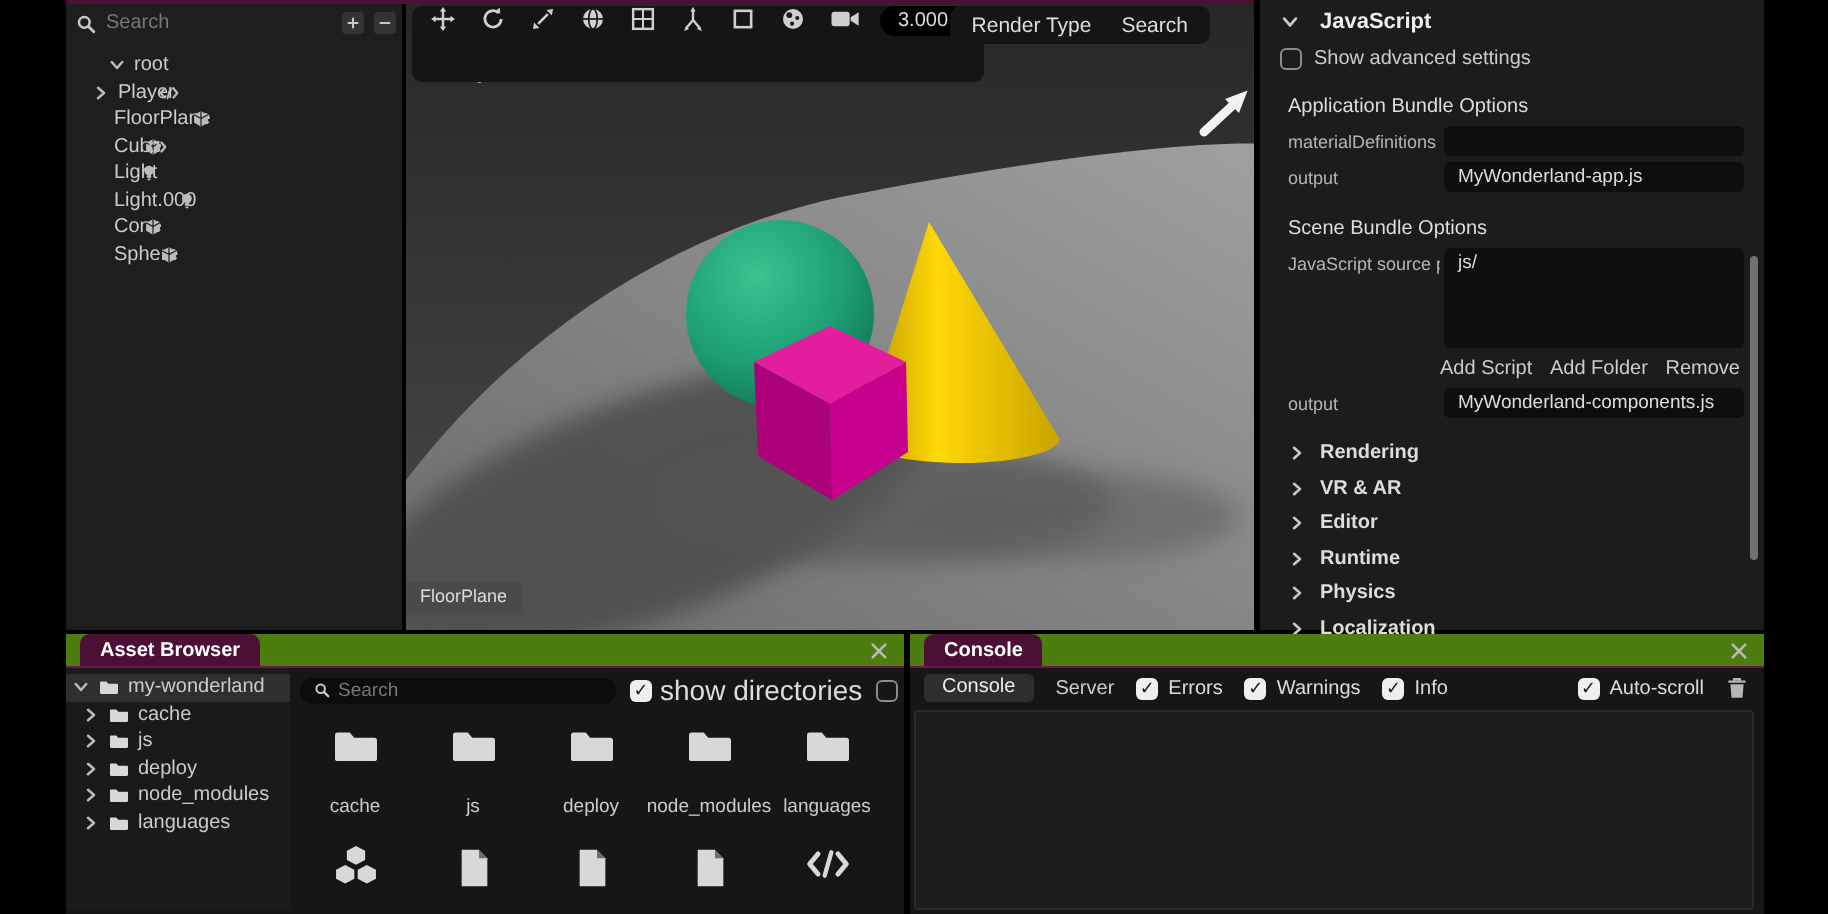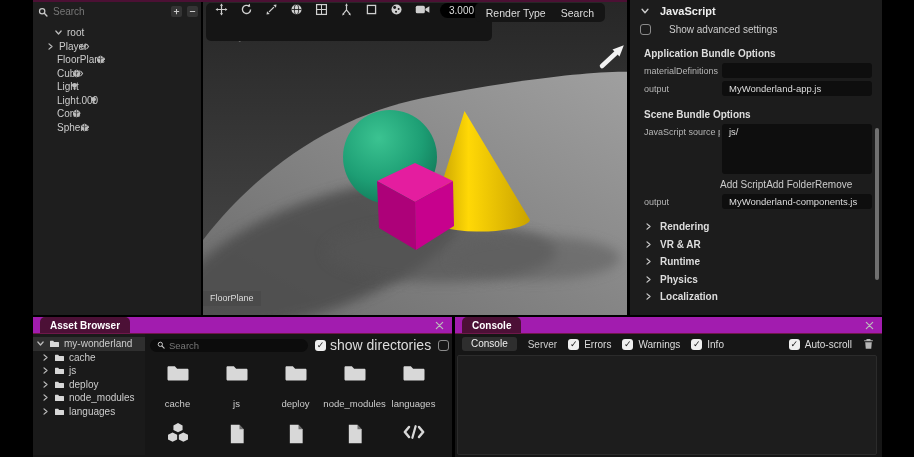--- a/index.html
+++ b/index.html
@@ -44,37 +44,37 @@
   
   #inspector { left:630px; top:0; width:252px; height:315px; background:#1c1c1c; color:#ccc; }
   .insp-head { padding:5px 0 0 10px; gap:10px; }
   .insp-head .ic { width:10px; height:10px; }
   .insp-title { font-size:11px; font-weight:bold; color:#eee; }
   .cb { width:11px; height:11px; border-radius:3px; flex:none; display:inline-flex;
     align-items:center; justify-content:center; font-size:9px; font-weight:bold; }
   .cb.on { background:#efefef; color:#151515; }
   .cb.on::after { content:"\2713"; }
   .cb.off { border:1px solid #8b8b8b; background:transparent; }
-  .adv-row { margin:7px 0 0 10px; gap:18px; font-size:10px; color:#ccc;text-align:center; }
-  .h2 { font-size:10px; font-weight:bold; color:#ddd; margin:13px 0 4px 14px; }
+  .adv-row { margin:7px 0 0 10px; gap:6px; font-size:10px; color:#ccc;text-align:center; }
+  .h2 { font-size:10px; font-weight:normal; color:#ddd; margin:13px 0 4px 14px; }
   .field { margin:3px 10px 3px 14px; gap:2px; }
   .field .lbl { width:76px; flex:none; font-size:9px; color:#b5b5b5; white-space:nowrap; overflow:hidden; }
   .field input, .field .ta { flex:1; min-width:0; background:#0e0e0e; border:none; outline:none;
     border-radius:3px; color:#ddd; font-size:9.5px; height:15px; padding:0 7px; }
   .field.top { align-items:flex-start; }
   .field .ta { height:50px; padding:2px 7px; resize:none; font-family:inherit; line-height:12px; }
-  .btn-row { margin:5px 12px 4px 90px; display:flex; 
+  .btn-row { margin:5px 12px 4px 90px; display:flex; justify-content:space-between;
     font-size:10px; color:#ccc; }
   .sections { margin-top:9px; }
   .sec-row { height:17.5px; padding-left:14px; gap:7px; font-size:10px; font-weight:bold; color:#ddd; }
   .sec-row .ic { width:9px; height:9px; }
   .vscroll { position:absolute; right:3px; width:4px; border-radius:2px; background:#707070; }
 
   
-  .tabbar { height:17px; background:#a21caf; border-bottom:1.5px solid #6e1849;
+  .tabbar { height:17px; background:#4d7c0f; border-bottom:1.5px solid #6e1849;
     display:flex; align-items:flex-end; position:relative; }
   .tab { background:#4c1036; color:#fff; font-weight:bold; font-size:10px;
     padding:3px 10px 2px; border-radius:5px 5px 0 0; margin-left:7px; }
   .tab-close { position:absolute; right:8px; top:4px; width:9px; height:9px; color:#bbb; }
 
   
   #assets { left:33px; top:317px; width:419px; height:140px; background:#161616; overflow:hidden; }
   .ab-body { display:flex; height:121px; }
   .ab-tree { width:112px; background:#1a1a1a; padding-top:3px; flex:none; }
   .ab-row { height:13.5px; gap:4px; color:#ccc; font-size:10px; padding-left:22px; }
@@ -395,20 +395,28 @@
           </svg>
         </span>
       <span>VR &amp; AR</span>
     </div>
     <div class="row sec-row">
       <span class="ic">
           <svg viewBox="0 0 12 12">
             <path d="M4 2.5l4 3.5-4 3.5" fill="none" stroke="currentColor" stroke-width="1.7" stroke-linecap="round" stroke-linejoin="round"></path>
           </svg>
         </span>
+      <span>Editor</span>
+    </div>
+    <div class="row sec-row">
+      <span class="ic">
+          <svg viewBox="0 0 12 12">
+            <path d="M4 2.5l4 3.5-4 3.5" fill="none" stroke="currentColor" stroke-width="1.7" stroke-linecap="round" stroke-linejoin="round"></path>
+          </svg>
+        </span>
       <span>Runtime</span>
     </div>
     <div class="row sec-row">
       <span class="ic">
           <svg viewBox="0 0 12 12">
             <path d="M4 2.5l4 3.5-4 3.5" fill="none" stroke="currentColor" stroke-width="1.7" stroke-linecap="round" stroke-linejoin="round"></path>
           </svg>
         </span>
       <span>Physics</span>
     </div>

